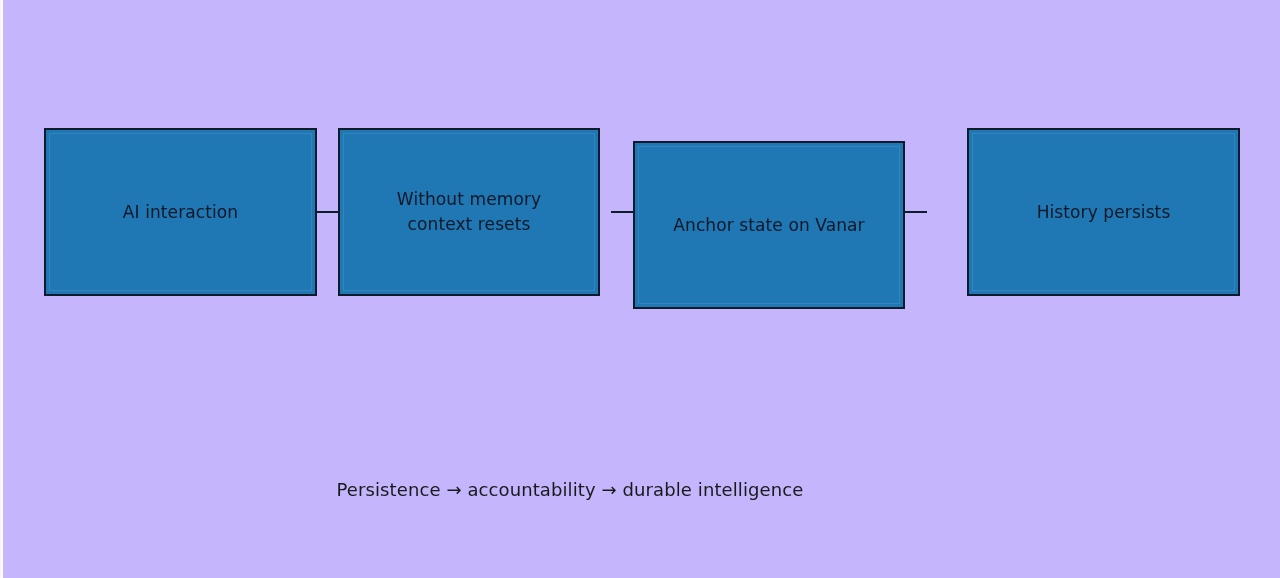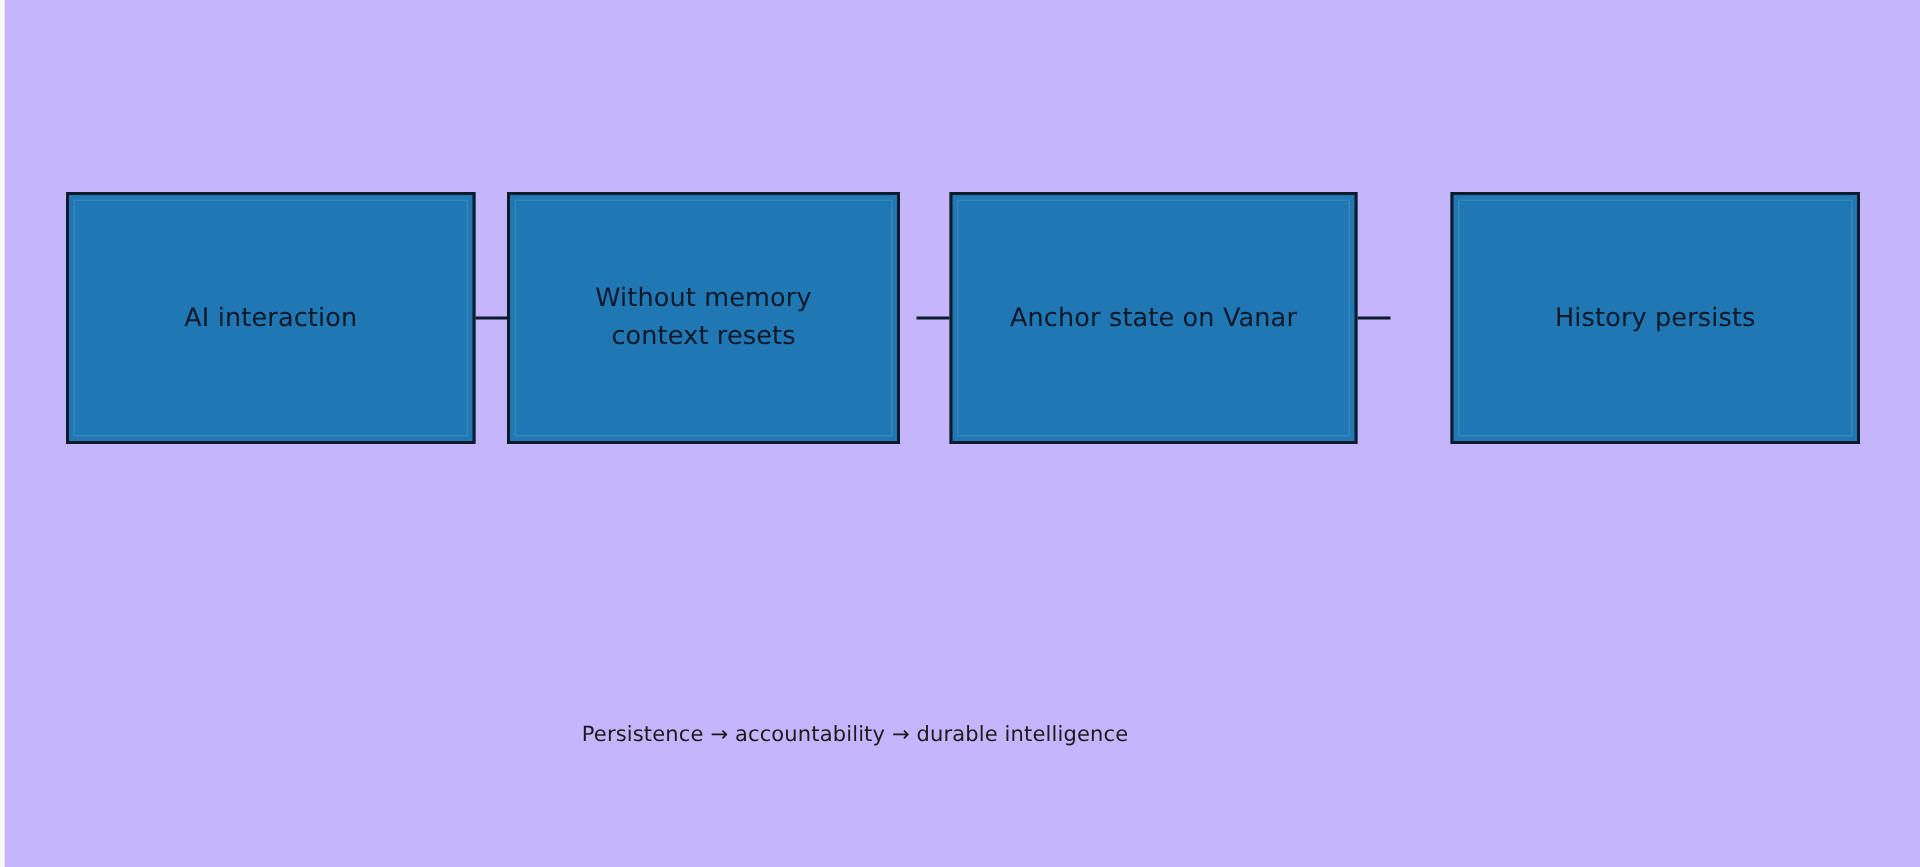--- a/index.html
+++ b/index.html
@@ -61,21 +61,21 @@
     left: 3px;
     right: 3px;
     top: 3px;
     bottom: 3px;
     border: 1px solid rgba(255, 255, 255, 0.10);
     pointer-events: none;
   }
 
   .node-1 { left: 0px;   width: 273px; }
   .node-2 { left: 294px; width: 262px; }
-  .node-3 { left: 589px; width: 272px; }
+  .node-3 { left: 589px; width: 272px; margin-top: 13px; }
   .node-4 { left: 883px; width: 273px; margin-left: 40px; }
 
   .node-label {
     position: relative;
     z-index: 2;
     font-size: 17px;
     line-height: 25px;
     color: #111827;
     white-space: pre-line;
     letter-spacing: 0.1px;
@@ -91,21 +91,21 @@
   .conn-1 { left: 273px; width: 21px; }
   .conn-2 { left: 567px; width: 22px; }
   .conn-3 { left: 861px; width: 22px; }
 
   .flow-caption {
     position: absolute;
     left: 0;
     top: 476px;
     width: 1140px;
     text-align: center;
-    font-size: 14px;
+    font-size: 18px;
     line-height: 28px;
     color: #1a1a1a;
     letter-spacing: 0.1px;
   }
 </style>
 </head>
 <body>
 
 <div id="figure-canvas">
 

